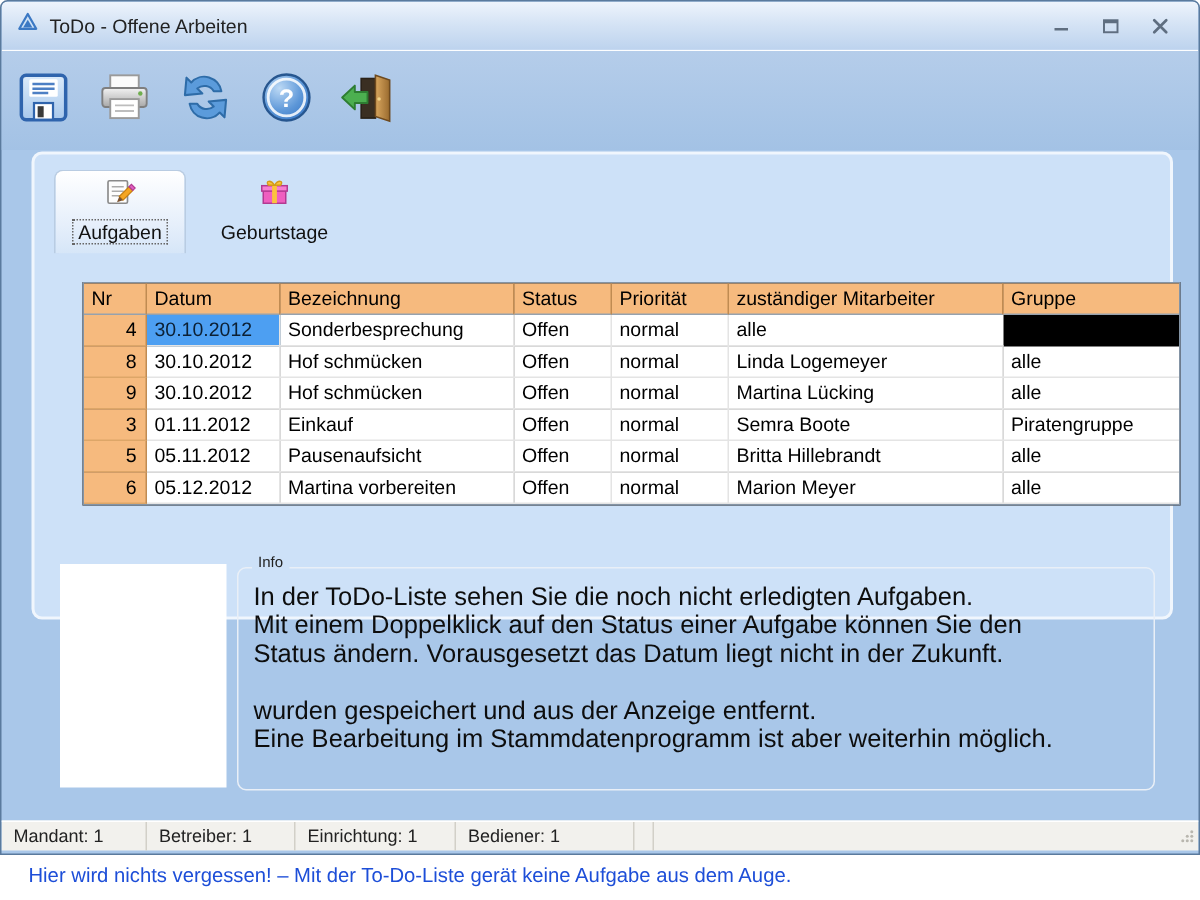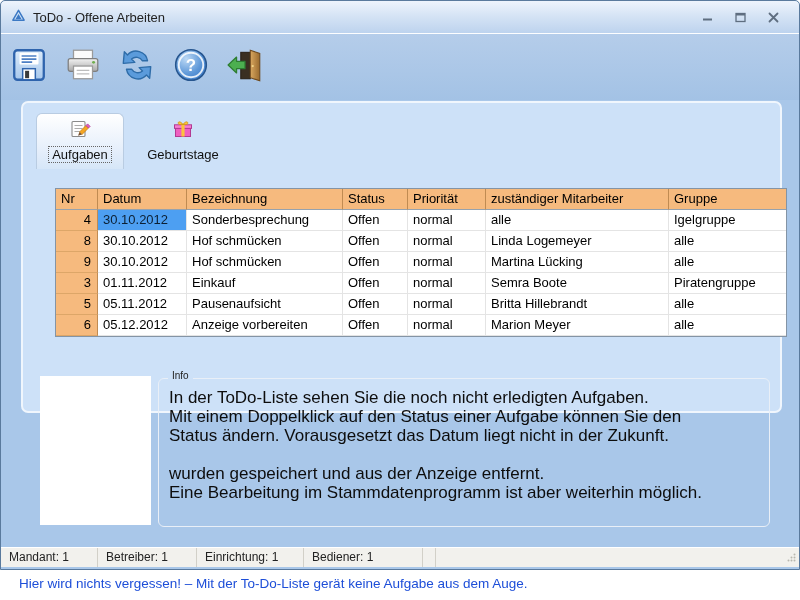--- a/index.html
+++ b/index.html
@@ -264,21 +264,20 @@
         <div class="th">Gruppe</div>
       </div>
       <div>
       <div class="tr">
         <div class="td nr">4</div>
         <div class="td selected">30.10.2012</div>
         <div class="td">Sonderbesprechung</div>
         <div class="td">Offen</div>
         <div class="td">normal</div>
         <div class="td">alle</div>
-        <div class="td">Igelgruppe</div>
       </div>
 
       <div class="tr">
         <div class="td nr">8</div>
         <div class="td">30.10.2012</div>
         <div class="td">Hof schmücken</div>
         <div class="td">Offen</div>
         <div class="td">normal</div>
         <div class="td">Linda Logemeyer</div>
         <div class="td">alle</div>
@@ -310,21 +309,21 @@
         <div class="td">Pausenaufsicht</div>
         <div class="td">Offen</div>
         <div class="td">normal</div>
         <div class="td">Britta Hillebrandt</div>
         <div class="td">alle</div>
       </div>
 
       <div class="tr">
         <div class="td nr">6</div>
         <div class="td">05.12.2012</div>
-        <div class="td">Anzeige vorbereiten</div>
+        <div class="td">Martina vorbereiten</div>
         <div class="td">Offen</div>
         <div class="td">normal</div>
         <div class="td">Marion Meyer</div>
         <div class="td">alle</div>
       </div>
     </div>
     </div>
 
     <div class="left-box"></div>
 

